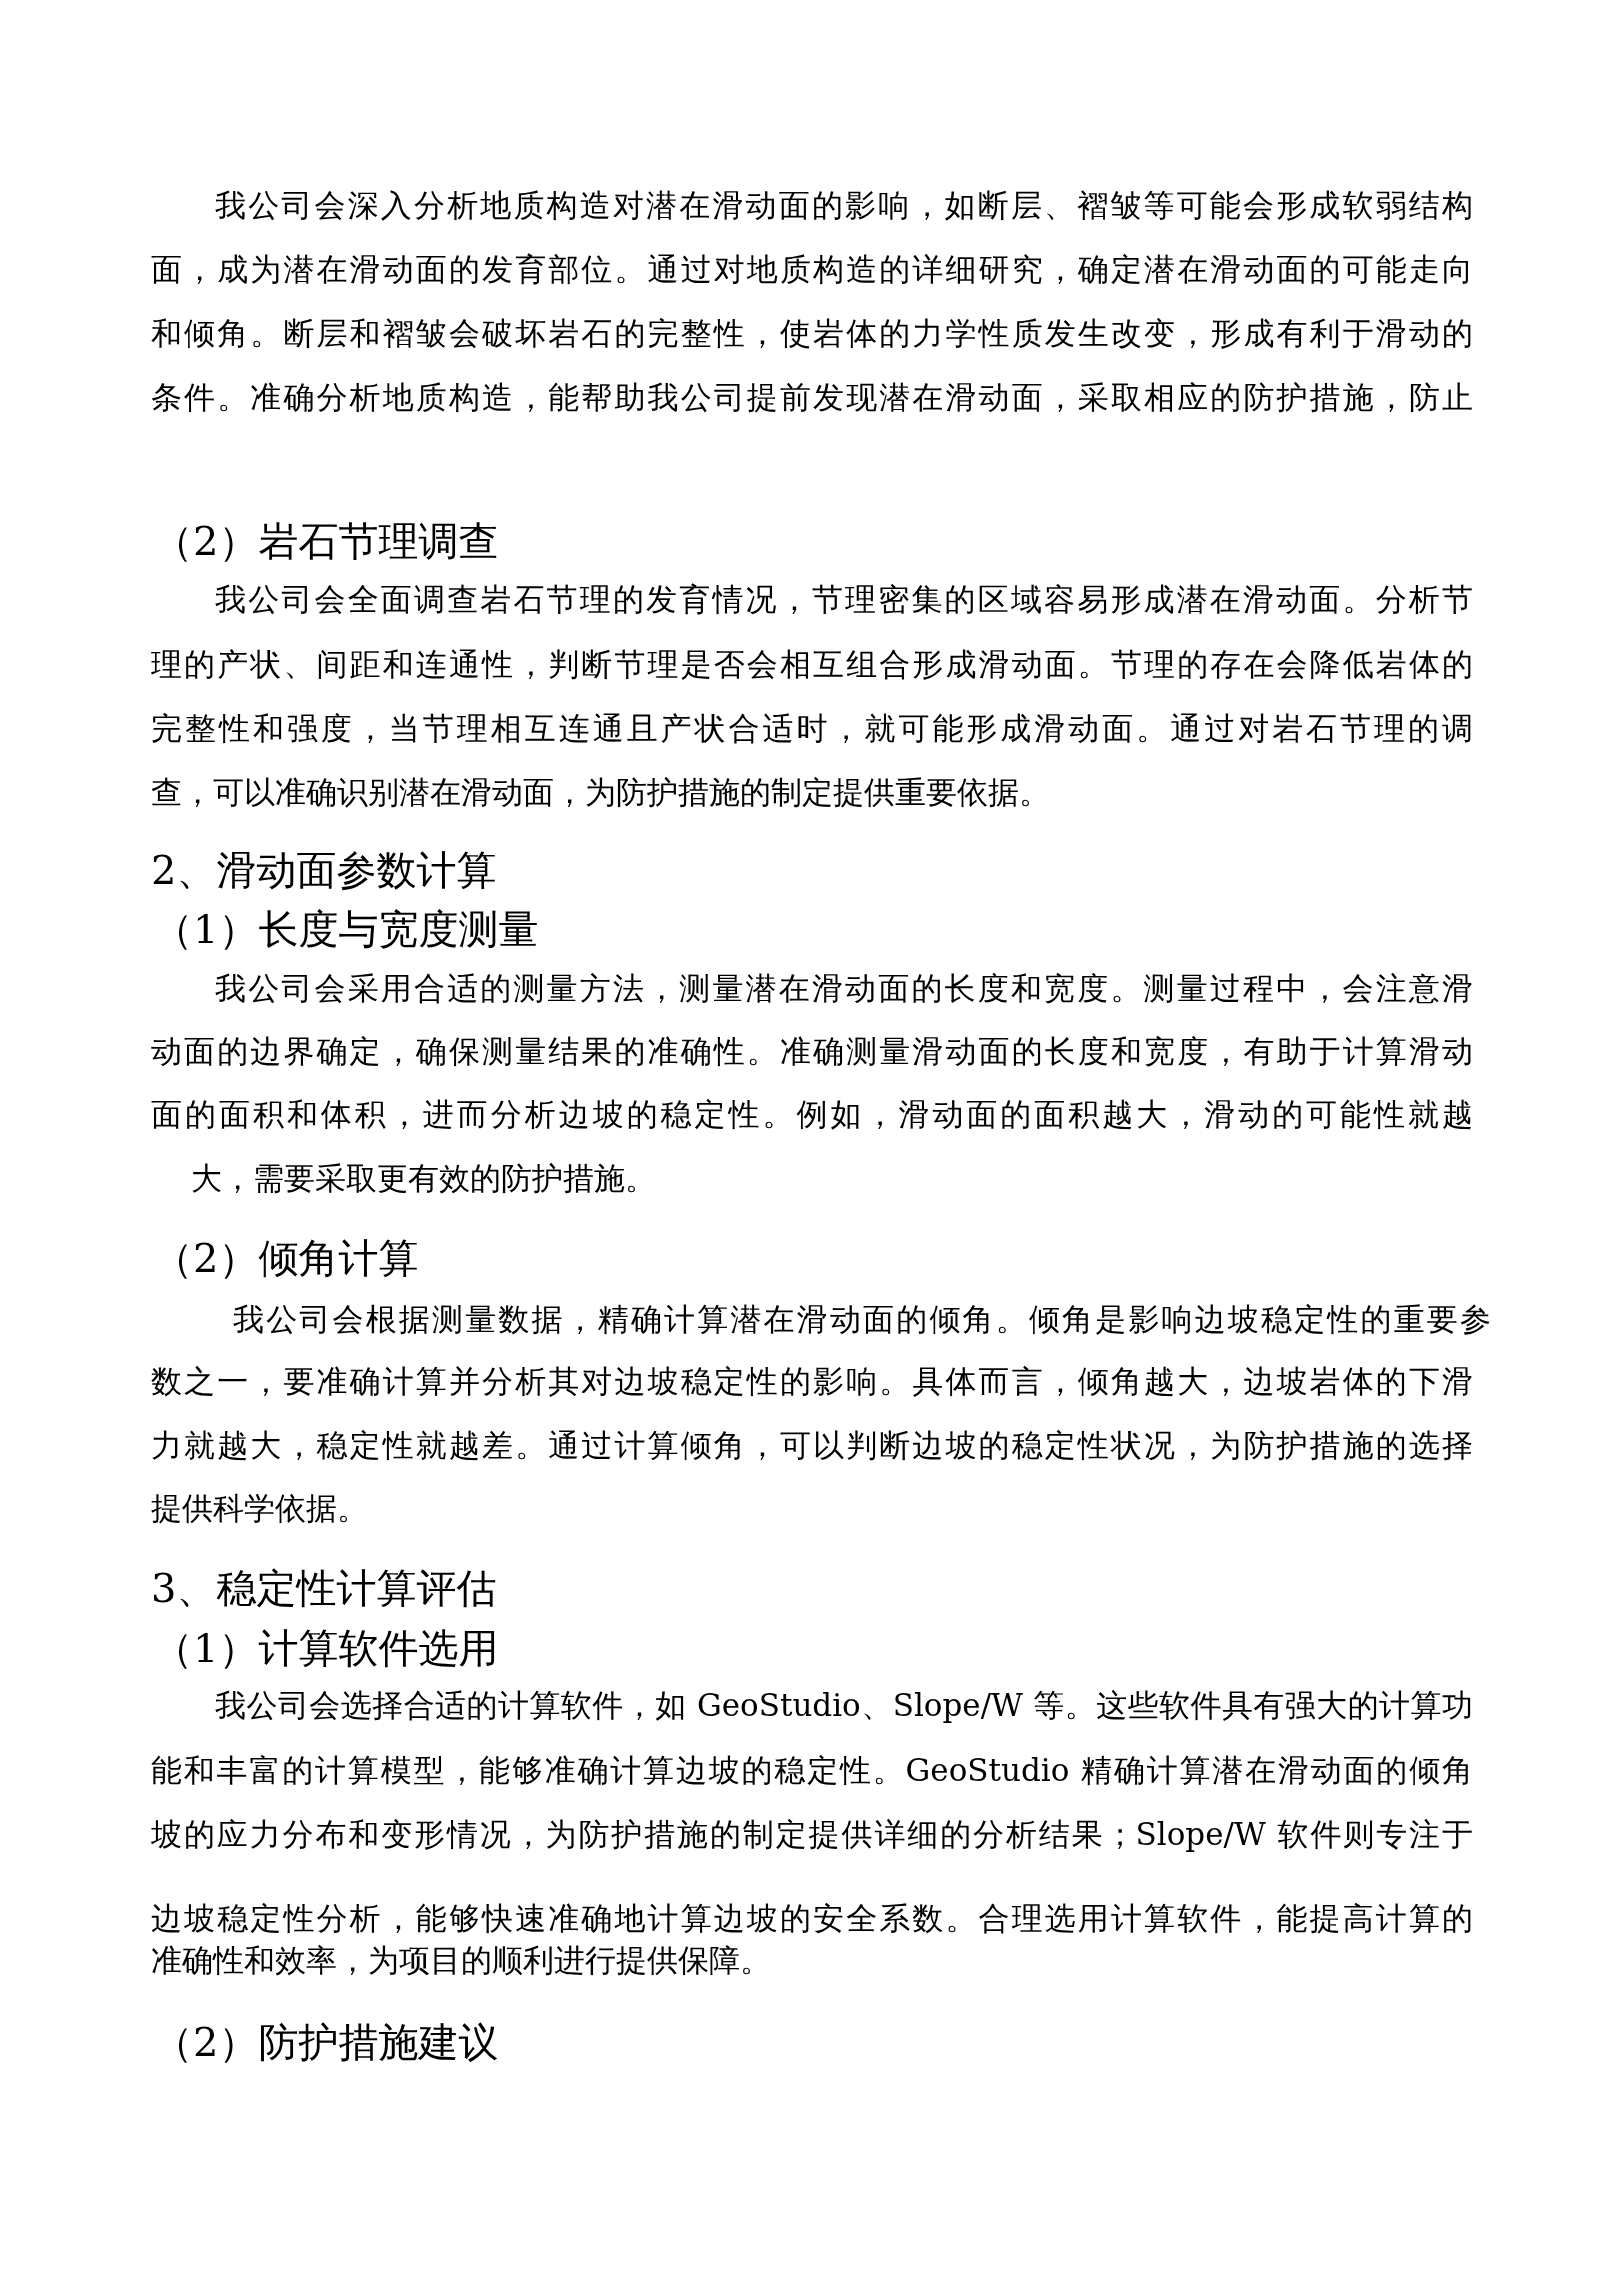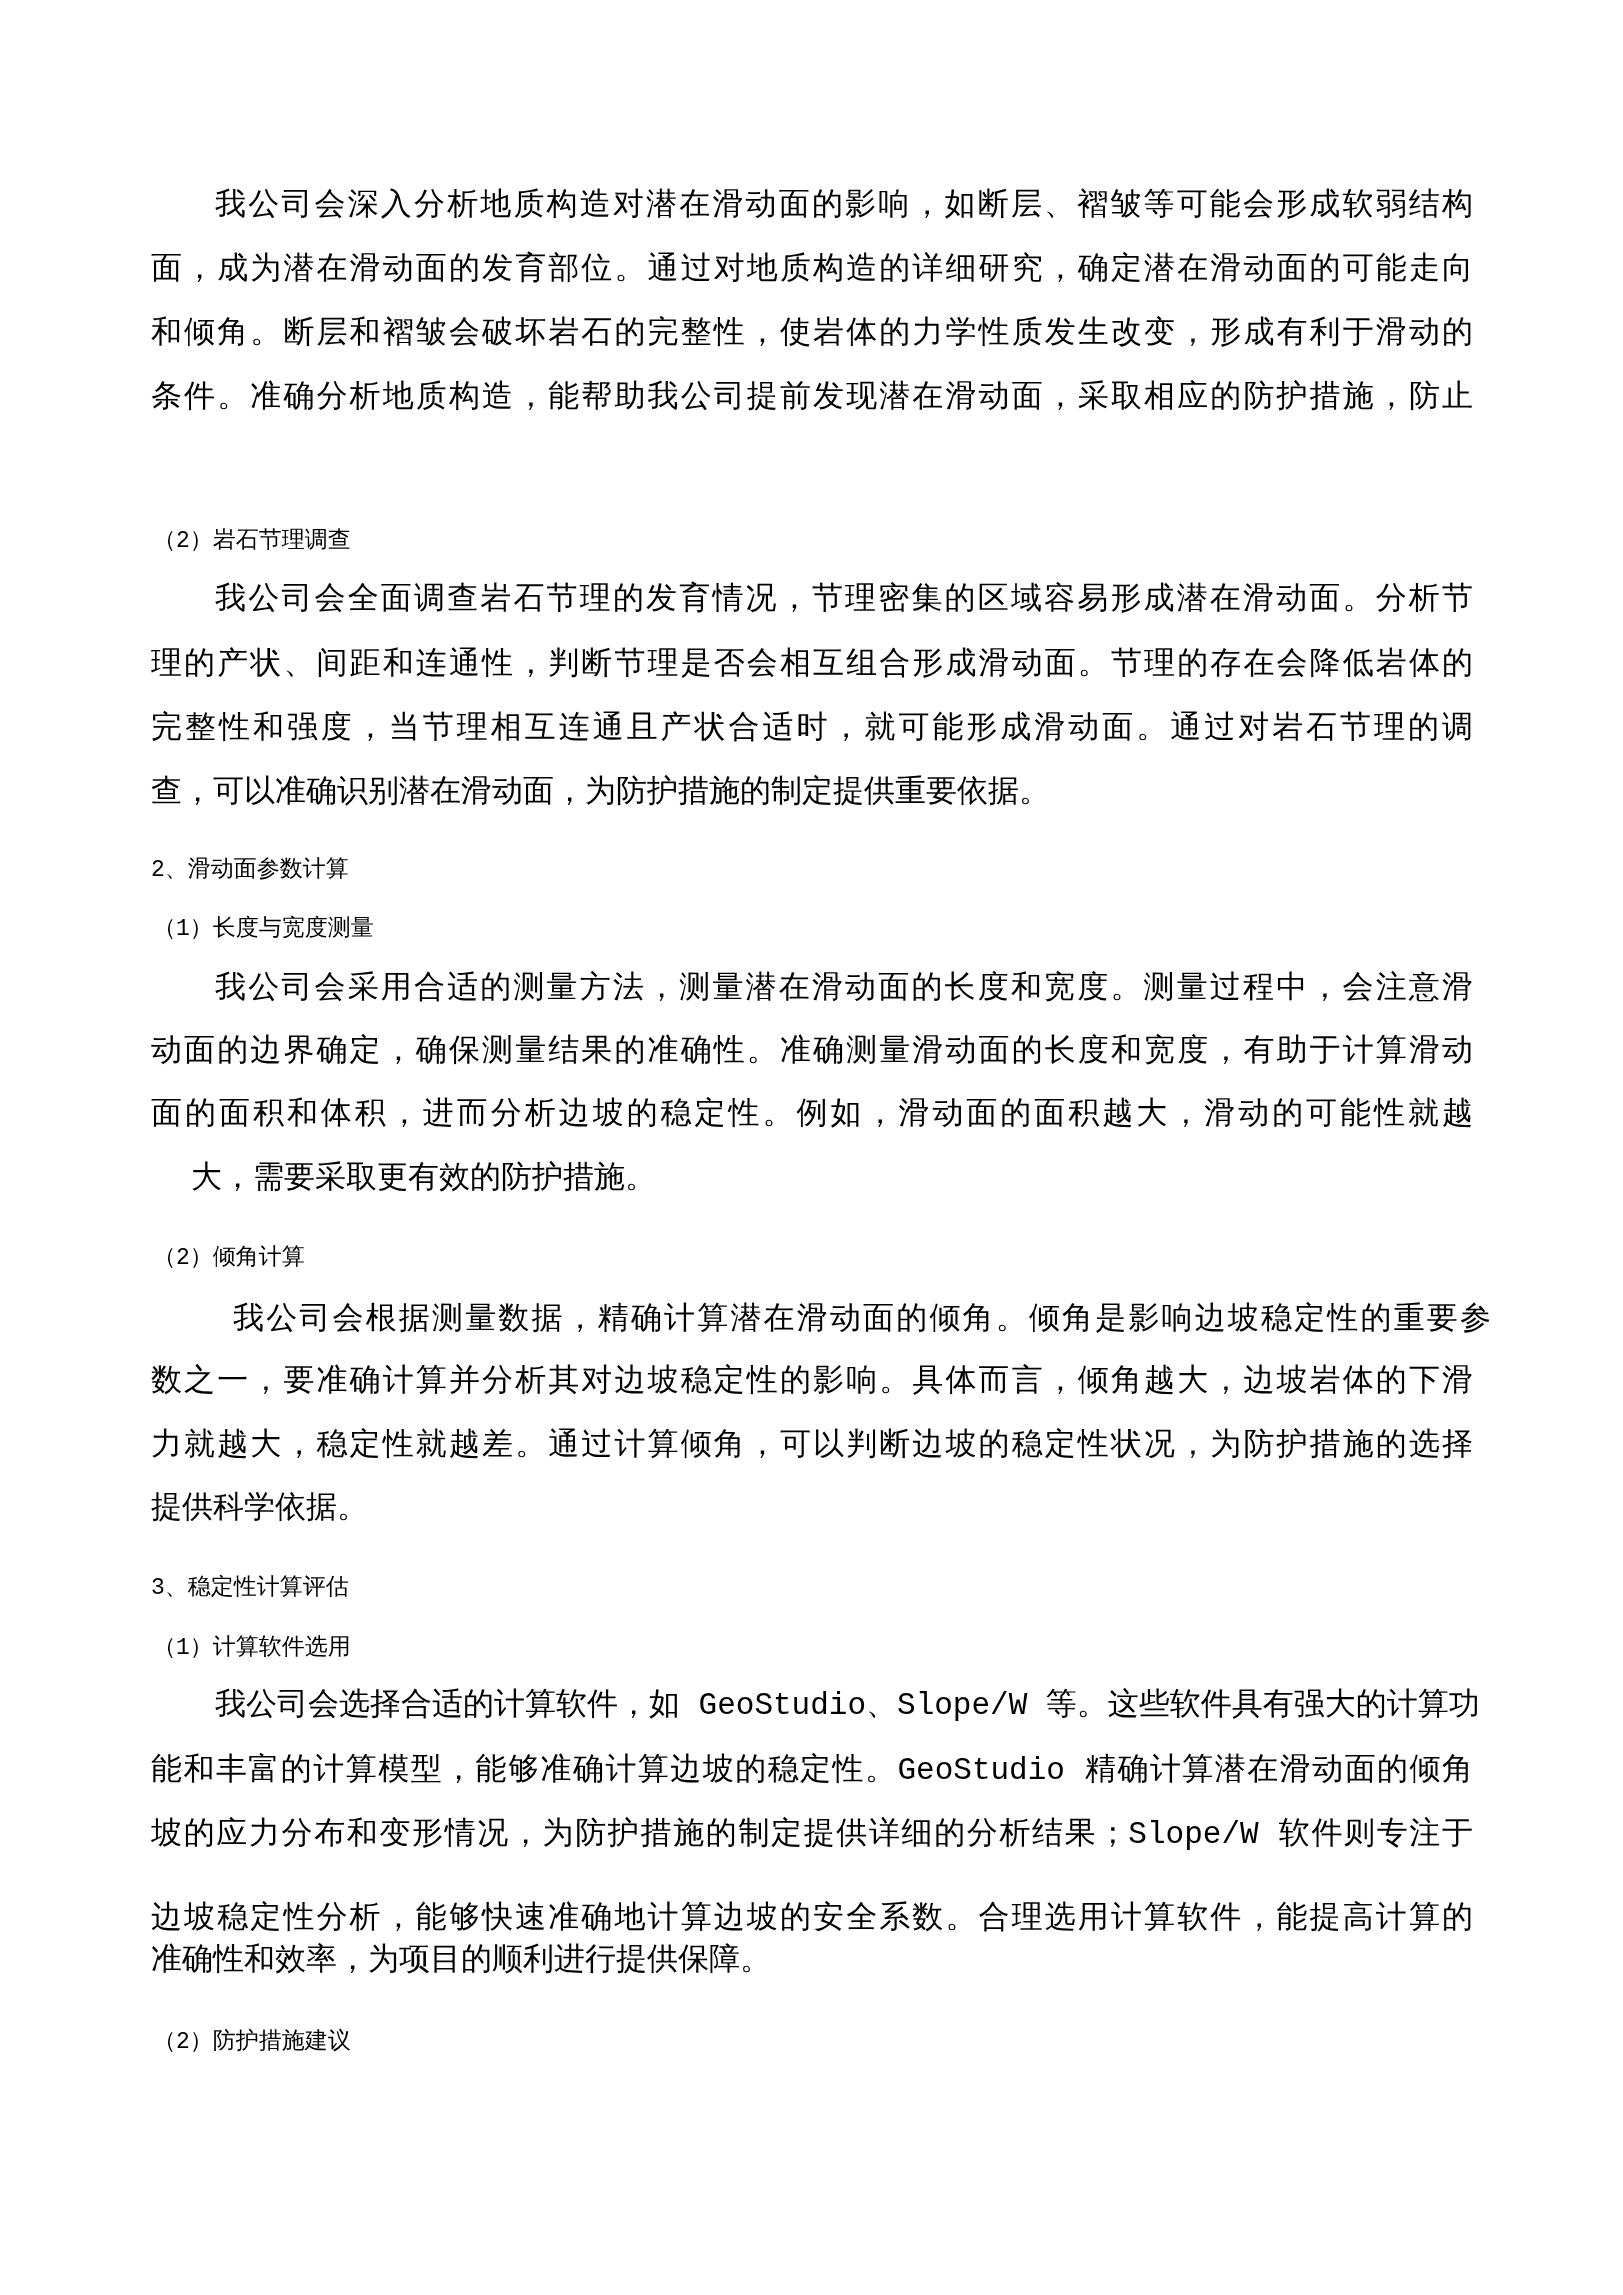--- a/index.html
+++ b/index.html
@@ -14,21 +14,20 @@
     overflow: hidden;
     font-family: "DejaVu Serif", "Liberation Serif", serif;
     color: #000000;
   }
   .page {
     position: absolute;
     left: 0; top: 0;
     width: 1308px;
     height: 2295px;
     background: #ffffff;
-    font-family: Liberation Mono, monospace;
   }
   .line {
     position: absolute;
     left: 151px;
     width: 1322px;
     height: 39px;
     font-size: 31px;
     line-height: 39px;
     white-space: nowrap;
     text-align: justify;
@@ -40,21 +39,21 @@
     text-align-last: left;
   }
   .line.indent {
     left: 215px;
     width: 1258px;
   }
   .heading {
     position: absolute;
     left: 151px;
     height: 39px;
-    font-size: 23px;
+    font-size: 40px;
     line-height: 39px;
     white-space: nowrap;
   }
   .heading.sub {
     left: 153px;
   }
 </style>
 </head>
 <body>
 

